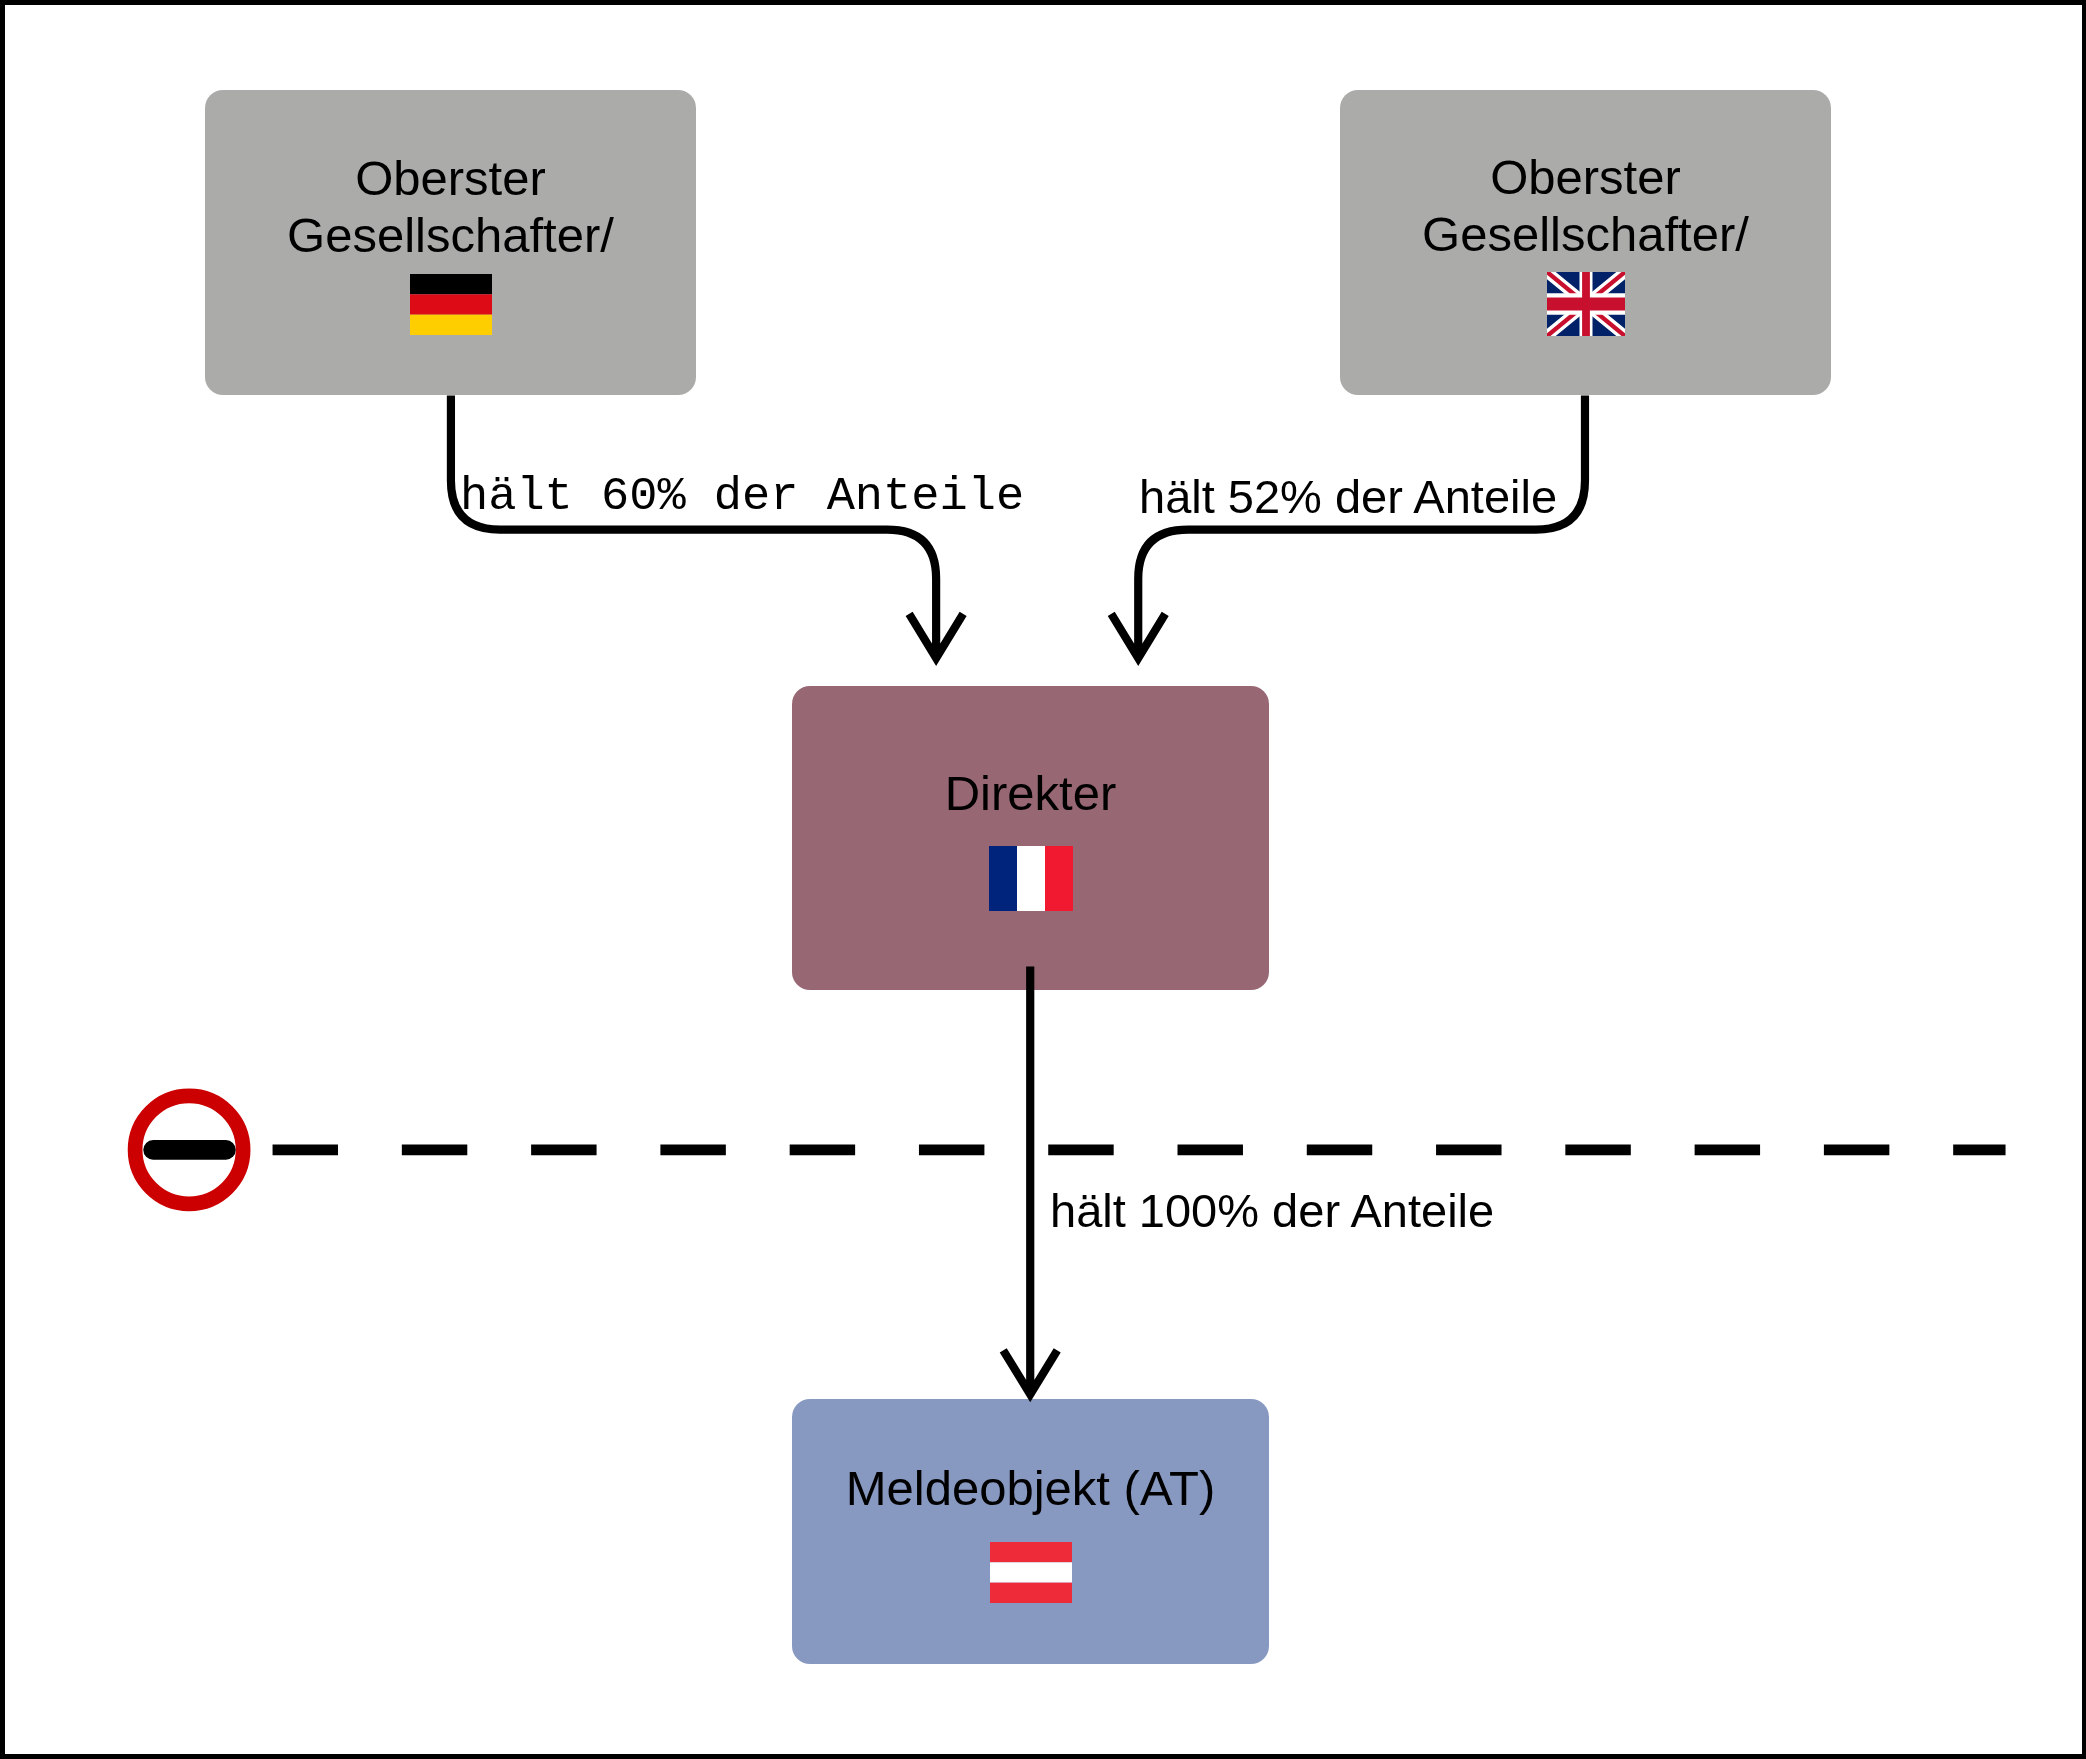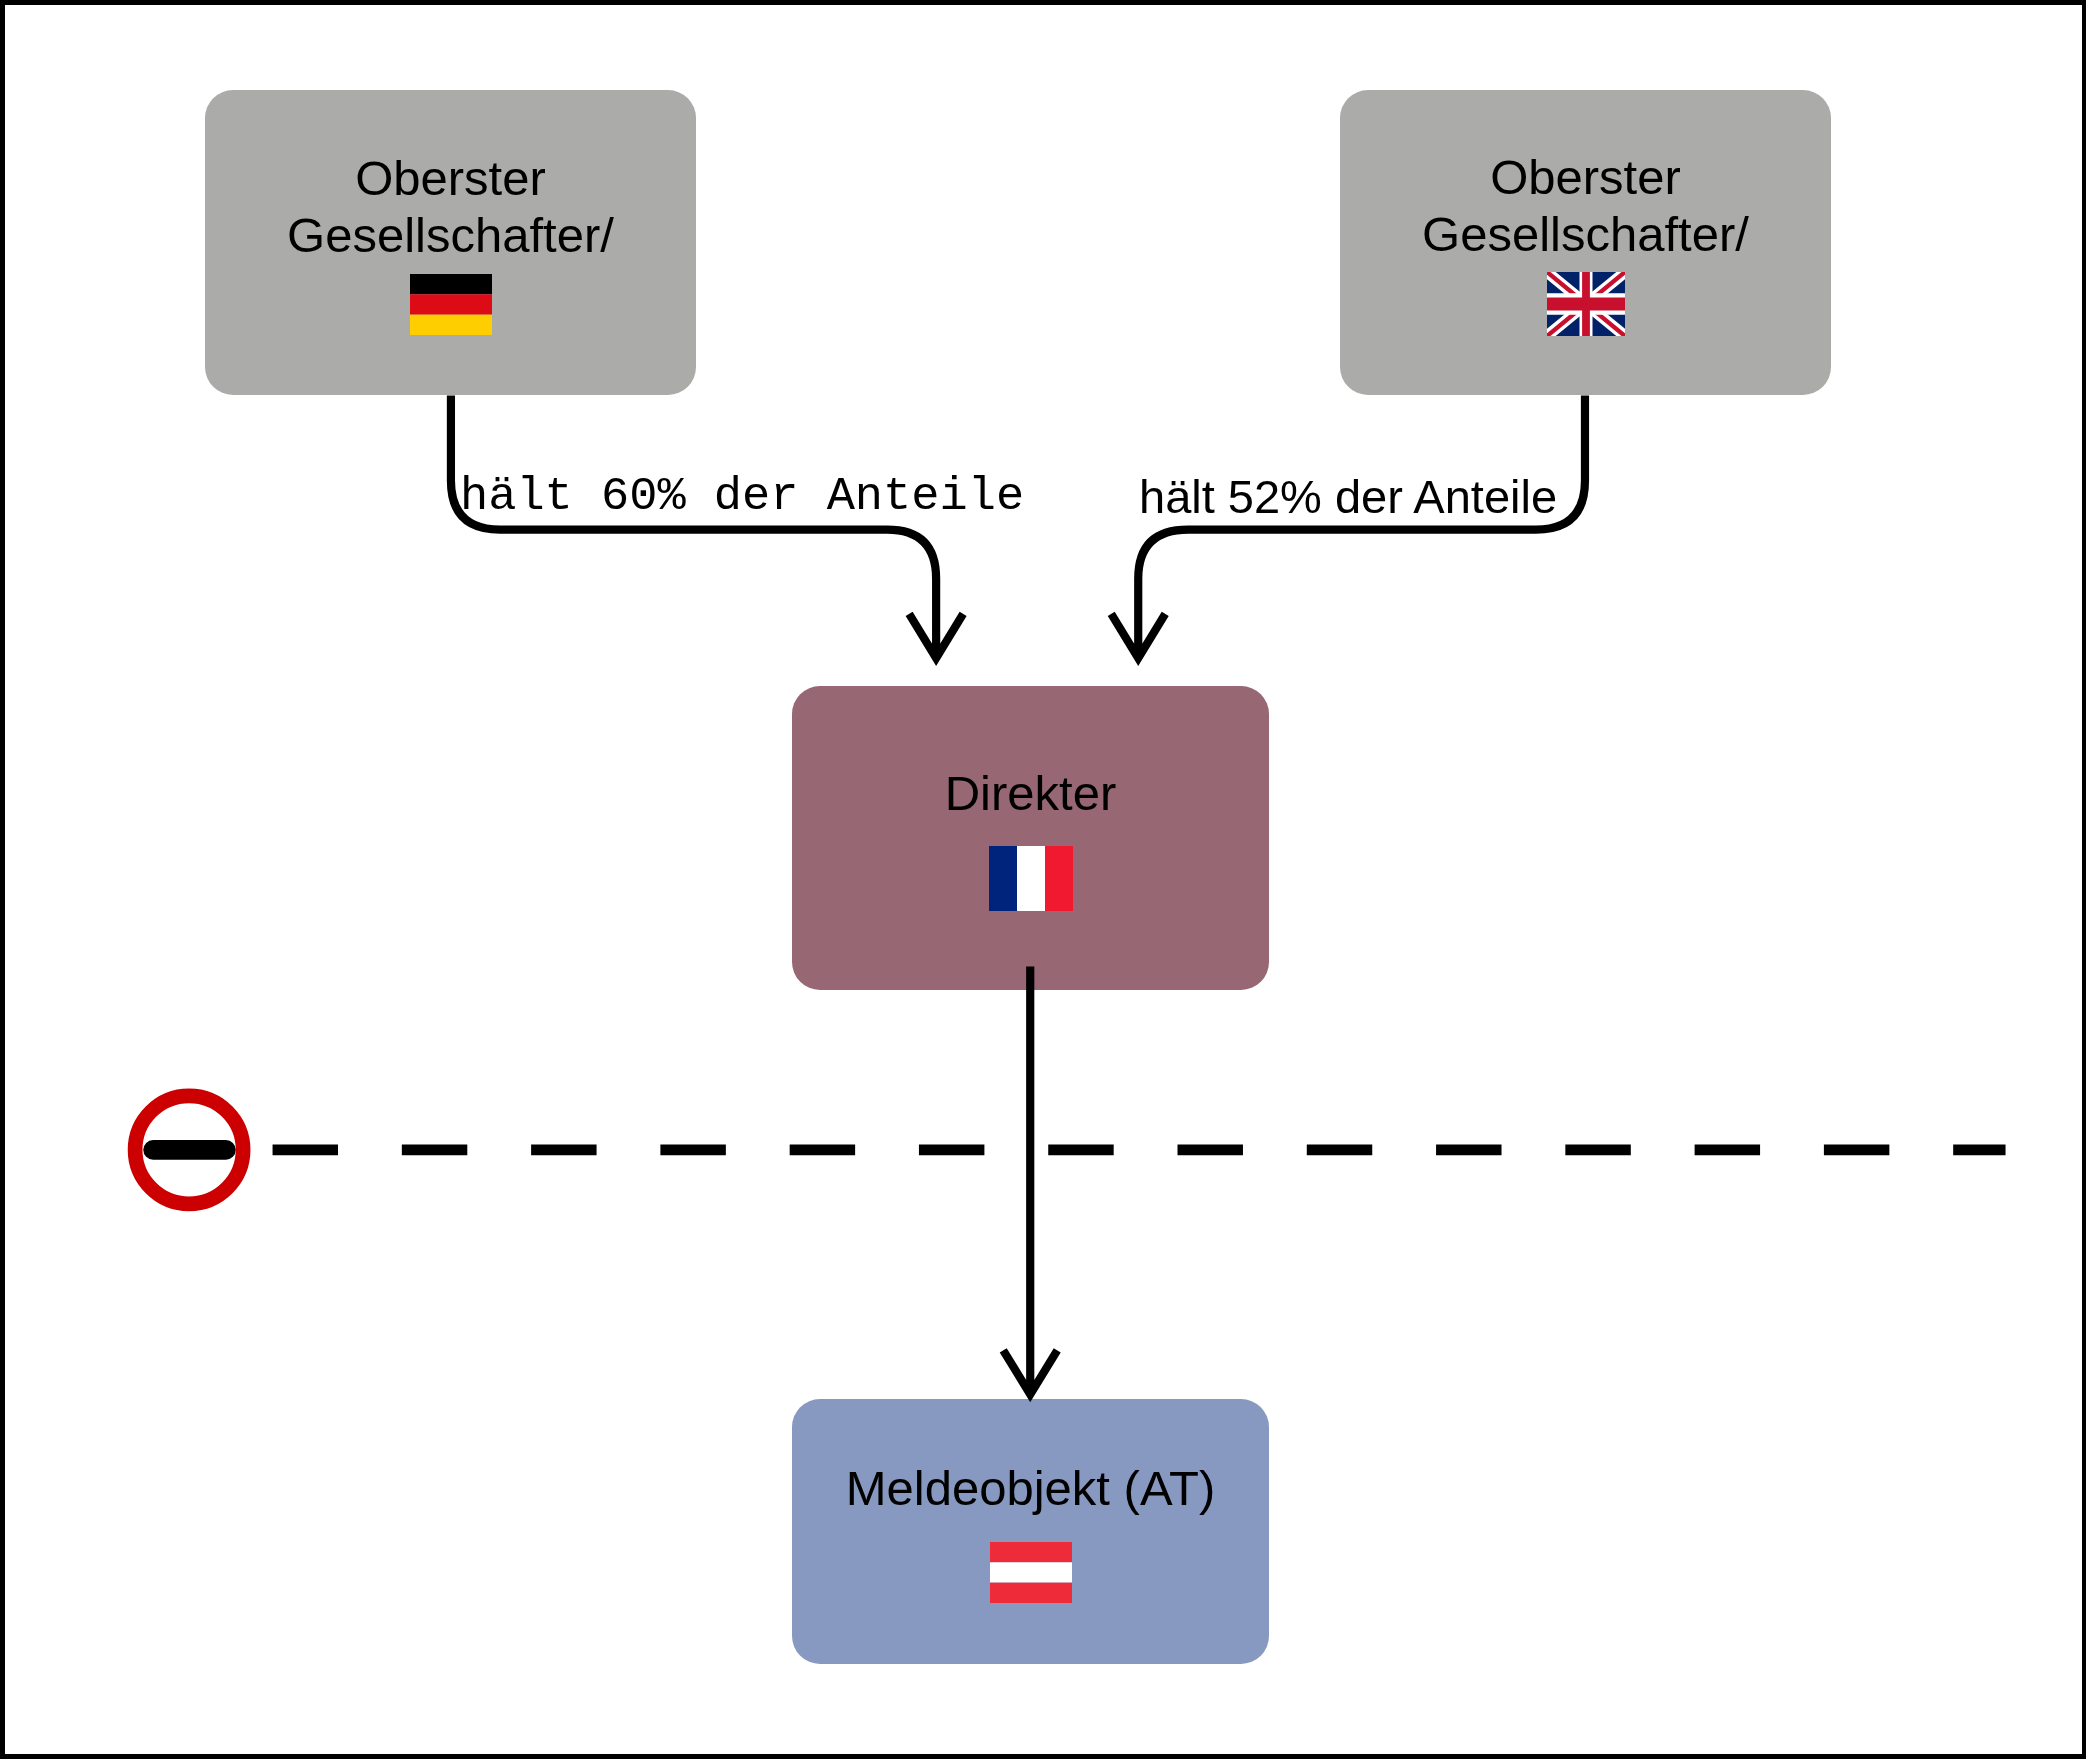--- a/index.html
+++ b/index.html
@@ -7,21 +7,21 @@
     position:relative;
     width:2087px;height:1759px;
     box-sizing:border-box;
     border:5.7px solid #000;
     background:#fff;
     font-family:"Liberation Sans", sans-serif;
     overflow:hidden;
   }
   .node{
     position:absolute;
-    border-radius:28px;
+    border-radius:18px;
     display:flex;flex-direction:column;
     align-items:center;justify-content:center;
     text-align:center;
     color:#000;
   }
   .node .tline{
     display:block;
     font-size:49px;line-height:57px;
     white-space:nowrap;
   }
@@ -105,15 +105,16 @@
     <line x1="327" y1="1399" x2="2445" y2="1399" style="stroke:var(--line_black)" stroke-width="13" stroke-dasharray="80 78"></line>
 
     <g>
       <circle cx="225" cy="1399" r="66" fill="#ffffff" style="stroke:var(--noentry_red)" stroke-width="18"></circle>
       <rect x="169" y="1387" width="113" height="24" rx="12" style="fill:var(--line_black)"></rect>
     </g>
   </svg>
 
   <div class="edge-label label-60">hält 60% der Anteile</div>
   <div class="edge-label label-40">hält 52% der Anteile</div>
+  <div class="edge-label label-100">hält 100% der Anteile</div>
 
 </div>
 
 
 </body></html>

